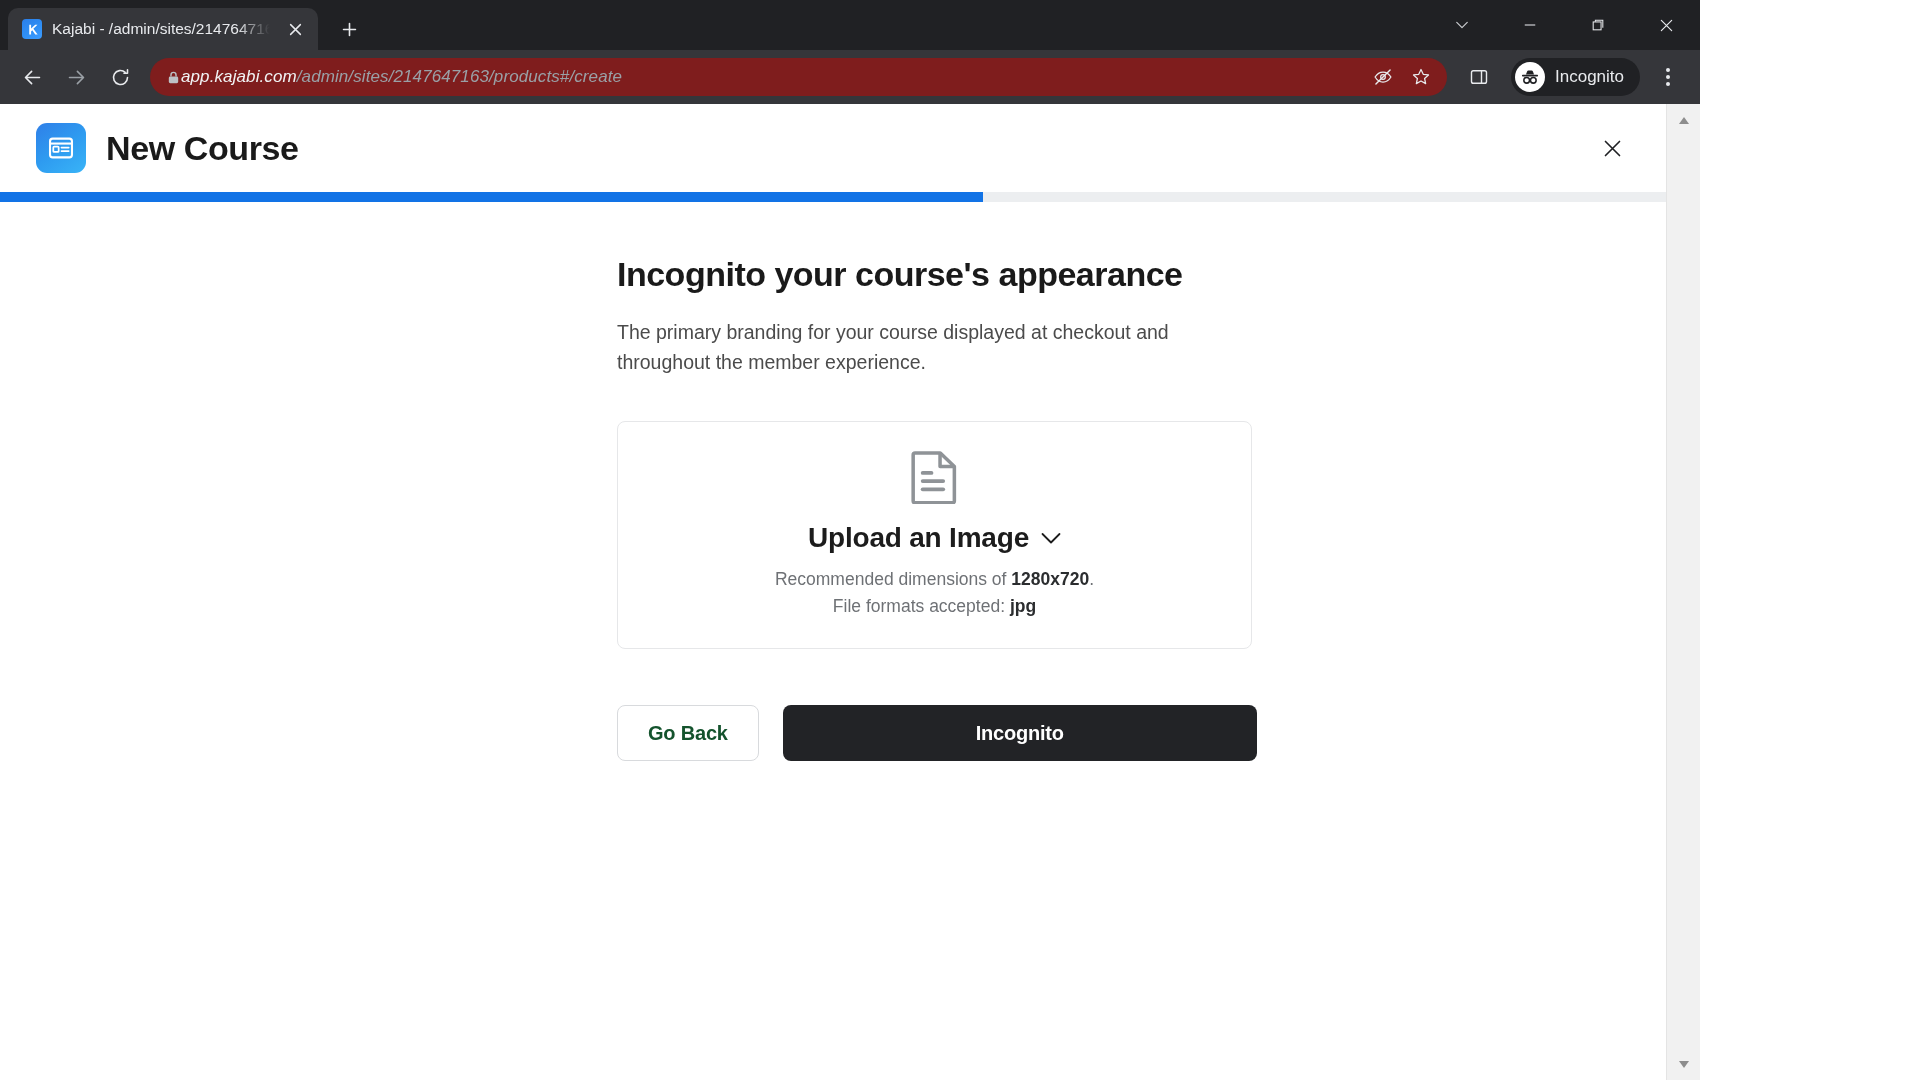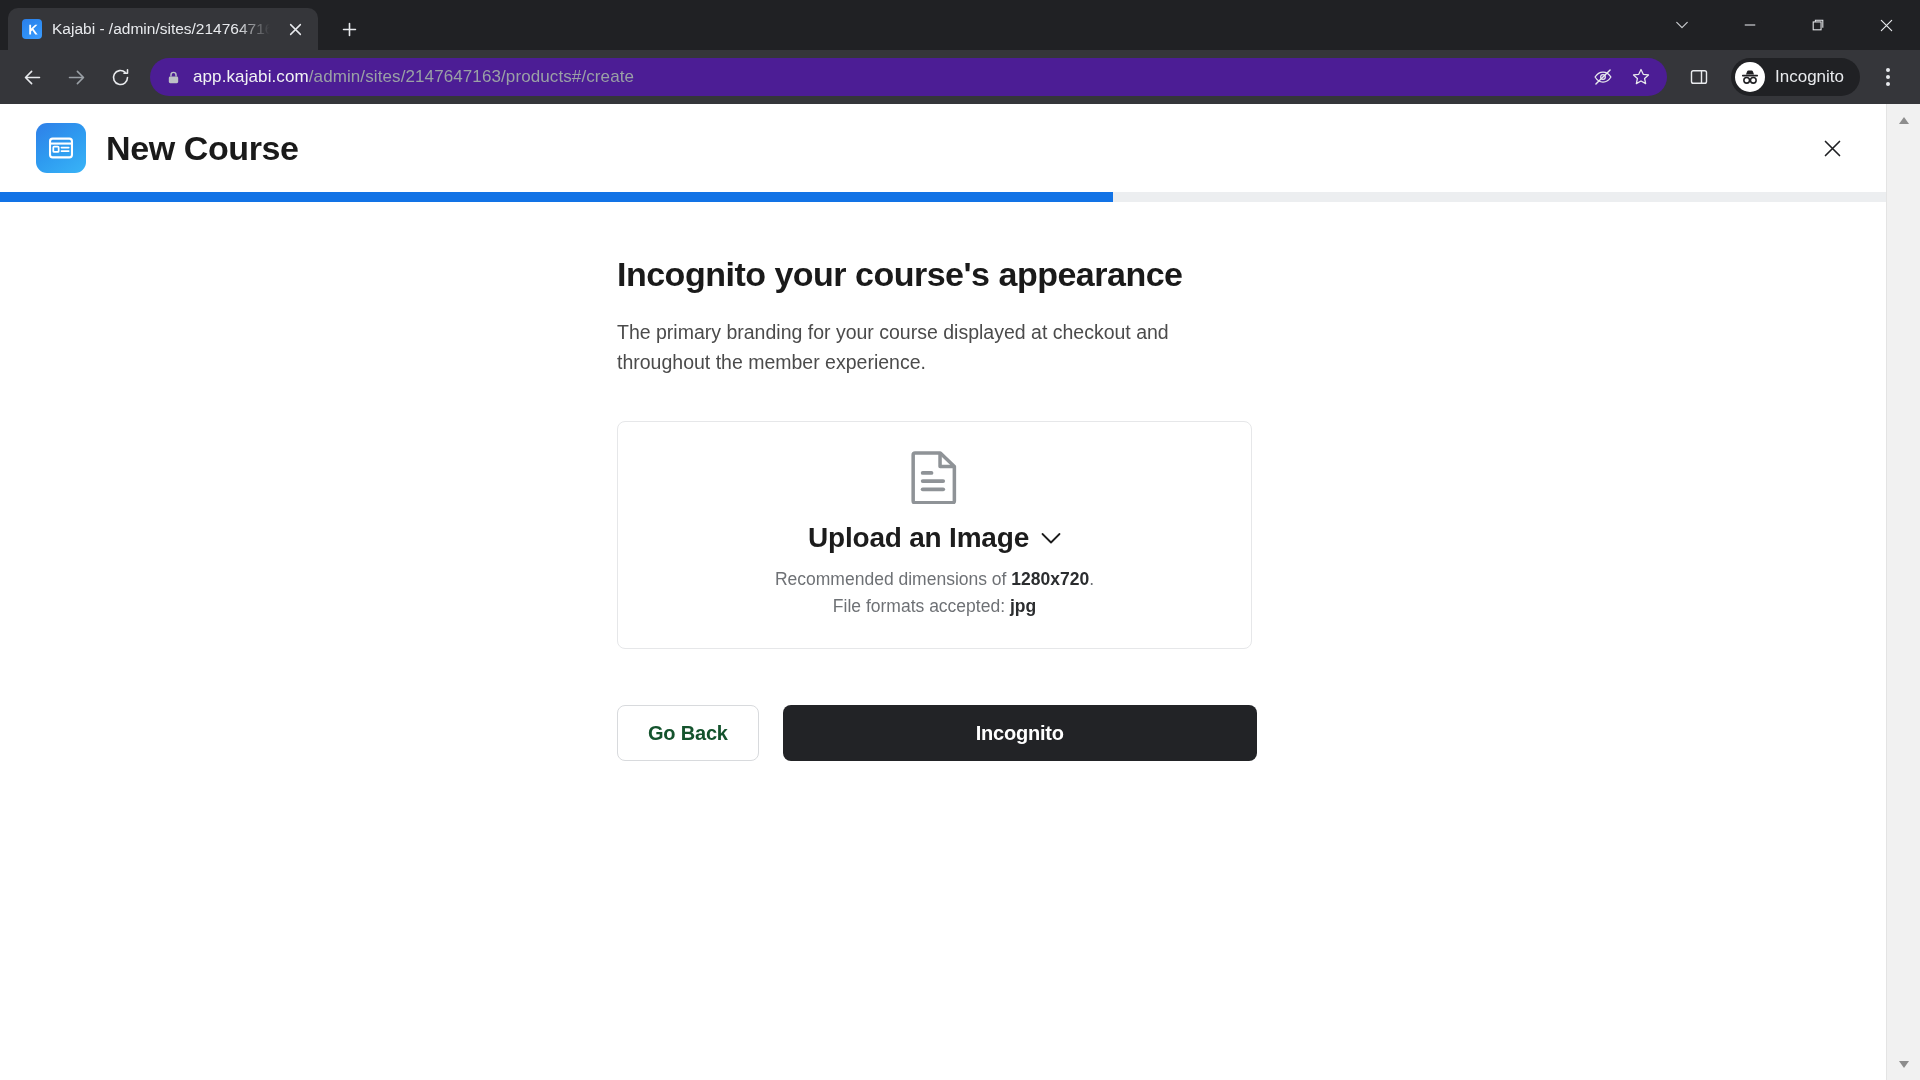--- a/index.html
+++ b/index.html
@@ -4,21 +4,21 @@
 <style>
   * { box-sizing: border-box; margin: 0; padding: 0; }
   html, body {
     width: 1920px; height: 1080px;
     overflow: hidden;
     font-family: "Liberation Sans", sans-serif;
     background: #ffffff;
   }
 
   
-  .browser { width: 1920px; height: 1080px; display: flex; flex-direction: column; }
+  .browser { width: 1700px; height: 1080px; display: flex; flex-direction: column; }
 
   .tabstrip {
     height: 50px;
     background: #202124;
     display: flex;
     align-items: flex-end;
     padding-left: 8px;
     position: relative;
     flex: 0 0 50px;
   }
@@ -79,28 +79,28 @@
   }
   .navbtn {
     width: 40px; height: 40px;
     display: flex; align-items: center; justify-content: center;
     border-radius: 50%;
     flex: 0 0 40px;
   }
   .omnibox {
     flex: 1 1 auto;
     height: 38px;
-    background: #4c1d95;
+    background: #7f1d1d;
     border-radius: 19px;
     display: flex;
     align-items: center;
     padding: 0 8px 0 16px;
     margin-left: 6px;
-    gap: 12px;
     min-width: 0;
+    font-style: italic;
   }
   .url {
     flex: 1 1 auto;
     font-size: 17px;
     color: #9aa0a6;
     white-space: nowrap;
     overflow: hidden;
     letter-spacing: .1px;
   }
   .url b { color: #f1f3f4; font-weight: 400; }

